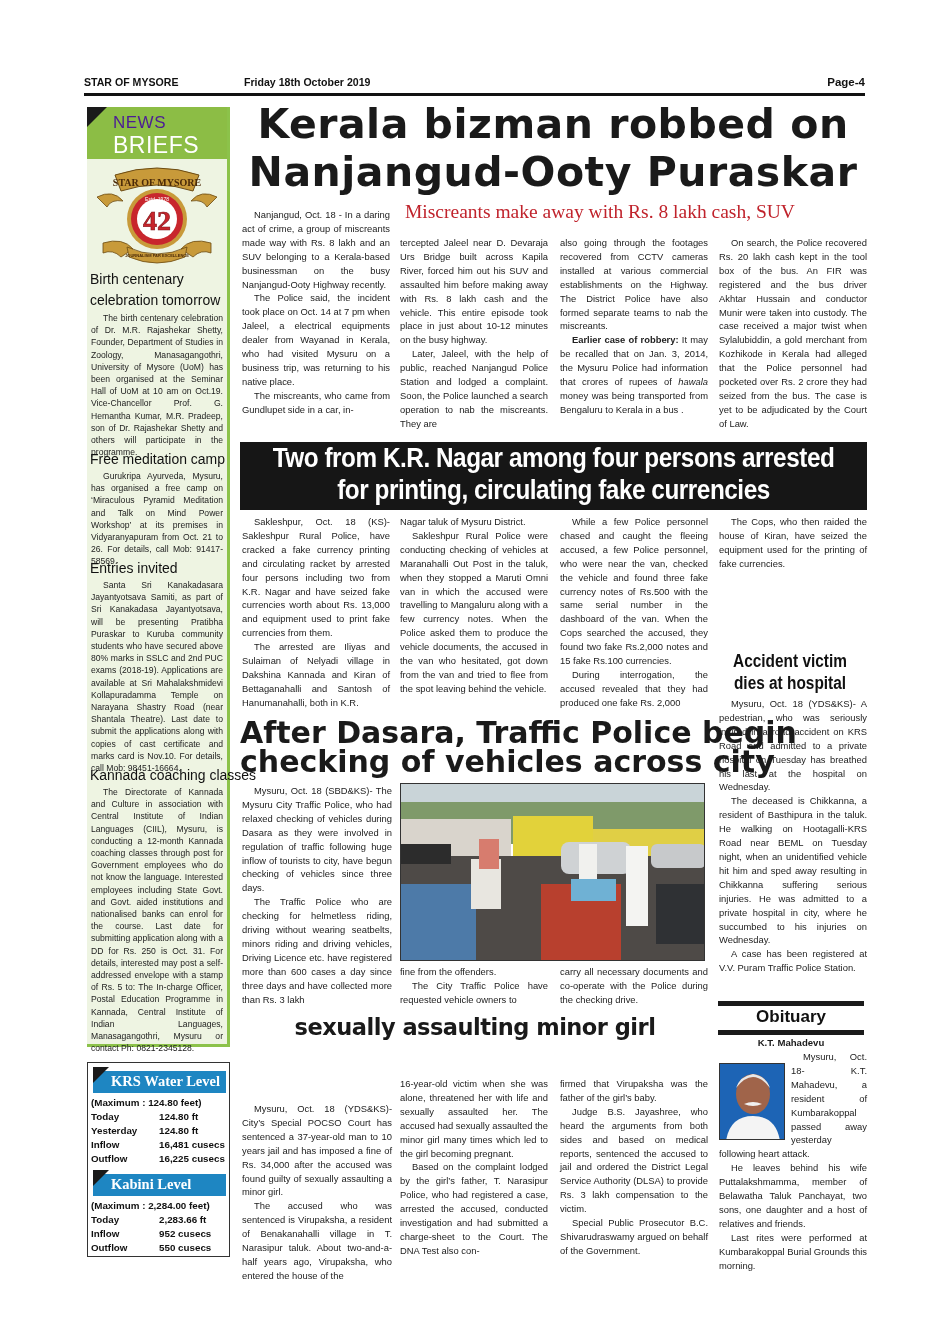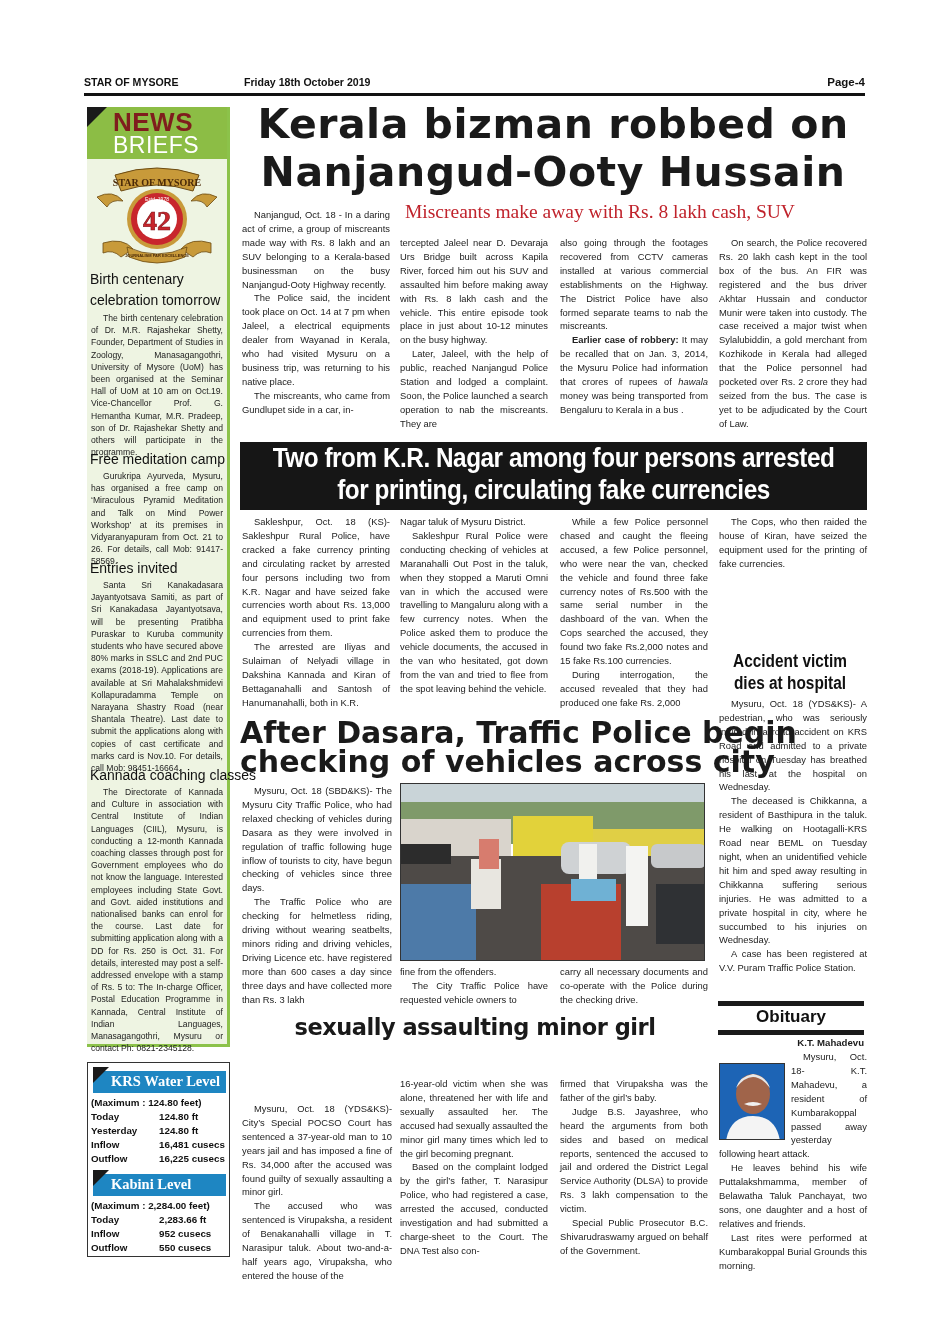--- a/index.html
+++ b/index.html
@@ -13,21 +13,21 @@
   #masthead { left: 84px; top: 75px; width: 781px; height: 16px; font-family: "Liberation Sans", sans-serif; font-size: 11.5px; font-weight: bold; color: #111; }
   #masthead .paper { position: absolute; left: 0; top: 1px; transform: scaleX(0.92); transform-origin: left; }
   #masthead .date { position: absolute; left: 160px; top: 1px; transform: scaleX(0.92); transform-origin: left; }
   #masthead .page { position: absolute; right: 0; top: 1px; }
   #header-rule { left: 84px; top: 93px; width: 781px; height: 3px; background: #111; }
 
   
   #sidebar { left: 87px; top: 107px; width: 143px; height: 940px; background: #eef4e2; border-right: 3px solid #8cc24a; border-bottom: 3px solid #8cc24a; }
   #news-briefs-banner { position: absolute; left: 0; top: 0; width: 140px; height: 52px; background: #8cbd45; }
   #news-briefs-banner .corner { position: absolute; left: 0; top: 0; width: 0; height: 0; border-top: 20px solid #1a1a1a; border-right: 20px solid transparent; }
-  #news-briefs-banner .l1 { position: absolute; left: 26px; top: 5px; font-size: 26px; font-weight: bold; color: #7f1d1d; letter-spacing: 0.5px; line-height: 21px; }
+  #news-briefs-banner .l1 { position: absolute; left: 26px; top: 5px; font-size: 17px; font-weight: normal; color: #4c1d95; letter-spacing: 0.5px; line-height: 21px; }
   #news-briefs-banner .l2 { position: absolute; left: 26px; top: 26px; font-size: 23px; color: #fff; line-height: 24px; letter-spacing: 0.5px; }
   #logo { position: absolute; left: 6px; top: 60px; width: 128px; height: 100px; }
   .brief-title { position: absolute; left: 3px; font-size: 15.5px; line-height: 20px; color: #111; transform: scaleX(0.9); transform-origin: left; white-space: nowrap; }
   .brief-body { position: absolute; left: 4px; width: 132px; font-size: 8.6px; line-height: 12.2px; text-align: justify; color: #222; }
 
   
   #water-box { left: 87px; top: 1062px; width: 143px; height: 195px; border: 1px solid #333; background: #fff; }
   .wl-banner { position: absolute; left: 5px; width: 133px; height: 22px; background: #1e86c2; }
   .wl-banner .corner { position: absolute; left: 0; top: -4px; width: 0; height: 0; border-top: 16px solid #1a1a1a; border-right: 16px solid transparent; }
   .wl-banner .t { position: absolute; left: 18px; top: 2px; font-family: "Liberation Serif", serif; font-weight: bold; font-size: 14.5px; color: #fff; white-space: nowrap; }
@@ -50,21 +50,21 @@
   #traffic-hl { left: 240px; top: 718px; width: 470px; font-size: 30px; line-height: 29px; }
 
   #photo { left: 400px; top: 783px; width: 305px; height: 178px; overflow: hidden; border: 1px solid #333; }
 
   #pocso-hl { left: 240px; top: 1012px; width: 470px; font-size: 22.5px; line-height: 30px; font-weight: normal; }
   #pocso-hl span { font-weight: bold; font-family: "DejaVu Sans", sans-serif; letter-spacing: -0.5px; }
 
   #obit-rule1 { left: 718px; top: 1001px; width: 146px; height: 5px; background: #1a1a1a; }
   #obit-title { left: 718px; top: 1006px; width: 146px; text-align: center; font-weight: bold; font-size: 17px; line-height: 22px; color: #111; }
   #obit-rule2 { left: 718px; top: 1030px; width: 146px; height: 5px; background: #1a1a1a; }
-  #obit-name { left: 718px; top: 1037px; width: 146px; text-align: right; font-weight: bold; font-size: 9.6px; }
+  #obit-name { left: 718px; top: 1037px; width: 146px; text-align: center; font-weight: bold; font-size: 9.6px; }
 </style>
 </head>
 <body>
 
 <div id="masthead" class="abs">
   <span class="paper">STAR OF MYSORE</span>
   <span class="date">Friday 18th October 2019</span>
   <span class="page">Page-4</span>
 </div>
 <div id="header-rule" class="abs"></div>
@@ -142,21 +142,21 @@
       <span class="v">952 cusecs</span>
     </div>
   <div class="wl-row" style="top:179px;">
       <span class="k">Outflow</span>
       <span class="v">550 cusecs</span>
     </div>
 </div>
 
 <div id="lead-headline" class="abs hl-heavy">
   <div>Kerala bizman robbed on</div>
-  <div>Nanjangud-Ooty Hussain</div>
+  <div>Nanjangud-Ooty Puraskar</div>
 </div>
 <div id="lead-sub" class="abs">Miscreants make away with Rs. 8 lakh cash, SUV</div>
 
 <div class="col" style="left:242px; top:208px; width:148px;">
   <p class="ind">Nanjangud, Oct. 18 - In a daring act of crime, a group of miscreants made way with Rs. 8 lakh and an SUV belonging to a Kerala-based businessman on the busy Nanjangud-Ooty Highway recently.</p>
   <p class="ind">The Police said, the incident took place on Oct. 14 at 7 pm when Jaleel, a electrical equipments dealer from Wayanad in Kerala, who had visited Mysuru on a business trip, was returning to his native place.</p>
   <p class="ind">The miscreants, who came from Gundlupet side in a car, in-</p>
 </div>
 <div class="col" style="left:400px; top:236px; width:148px;">
   <p>tercepted Jaleel near D. Devaraja Urs Bridge built across Kapila River, forced him out his SUV and assaulted him before making away with Rs. 8 lakh cash and the vehicle. This entire episode took place in just about 10-12 minutes on the busy highway.</p>

